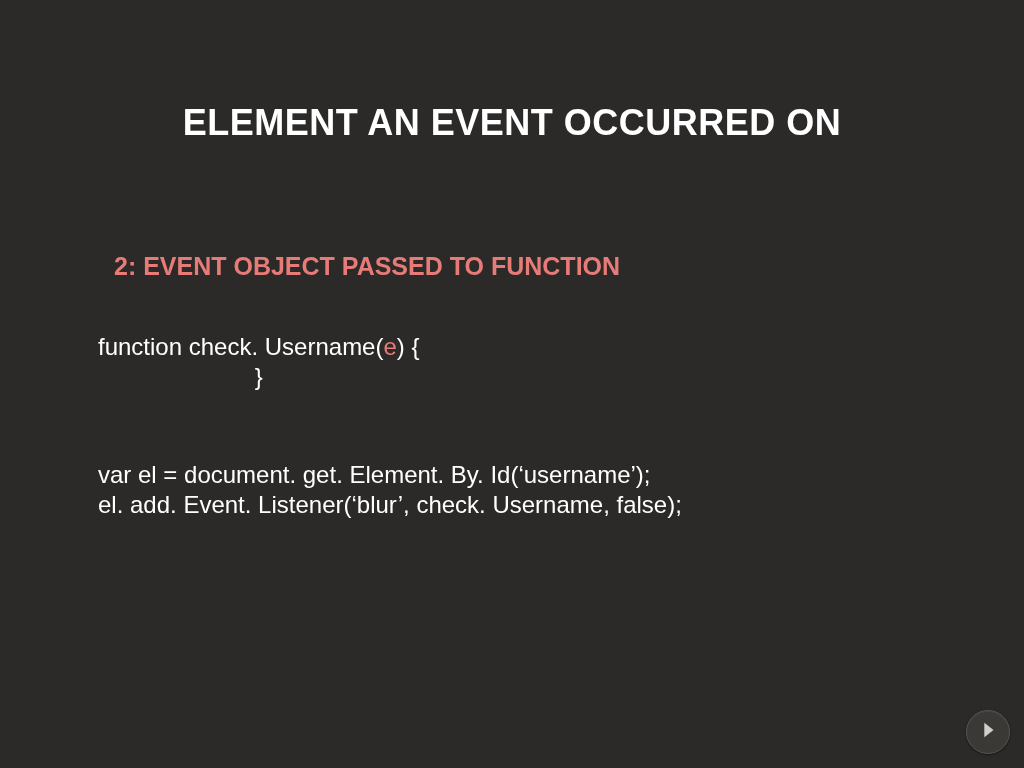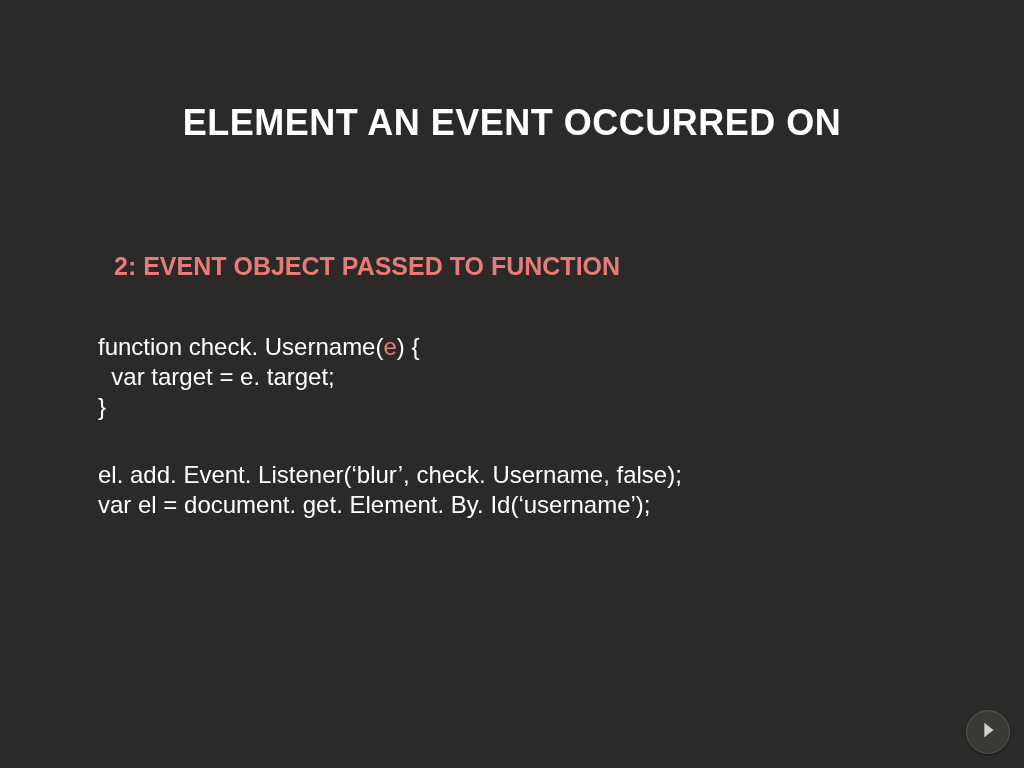--- a/index.html
+++ b/index.html
@@ -37,20 +37,21 @@
     font-size: 25px;
     font-weight: bold;
   }
   .codeblock1 {
     position: absolute;
     top: 332px;
     left: 98px;
     color: #ffffff;
     font-size: 24px;
     line-height: 30px;
+    text-align: center;
   }
   .codeblock2 {
     position: absolute;
     top: 460px;
     left: 98px;
     color: #ffffff;
     font-size: 24px;
     line-height: 30px;
   }
   .pink {
@@ -82,27 +83,26 @@
 <div class="slide">
 
   <div class="title">ELEMENT AN EVENT OCCURRED ON</div>
 
   <div class="subtitle">2: EVENT OBJECT PASSED TO FUNCTION</div>
 
   <div class="codeblock1">
     <div>
       <span>function check. Username(</span><span class="pink">e</span><span>) {</span>
     </div>
-    <div>&nbsp;&nbsp;var target = e. target;</div>
     <div>}</div>
   </div>
 
   <div class="codeblock2">
+    <div>var el = document. get. Element. By. Id(‘username’);</div>
     <div>el. add. Event. Listener(‘blur’, check. Username, false);</div>
-    <div>var el = document. get. Element. By. Id(‘username’);</div>
   </div>
 
   <div class="next-btn">
     <span>
       <svg viewBox="0 0 24 24">
           <path d="M8 4l10 8-10 8z"></path>
         </svg>
     </span>
   </div>
 

